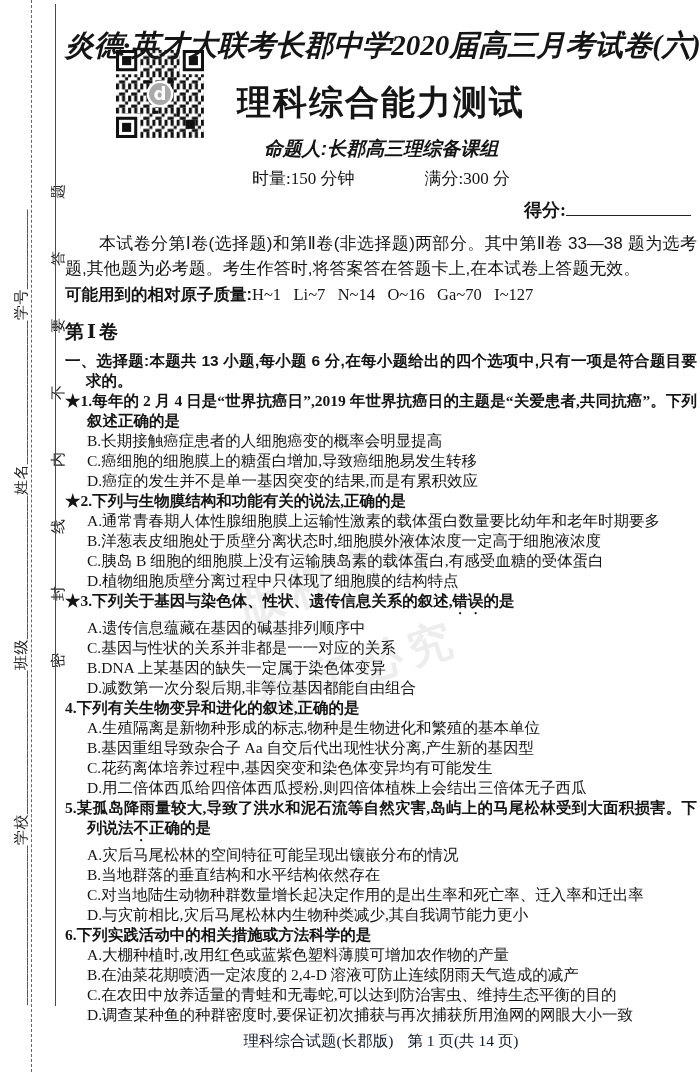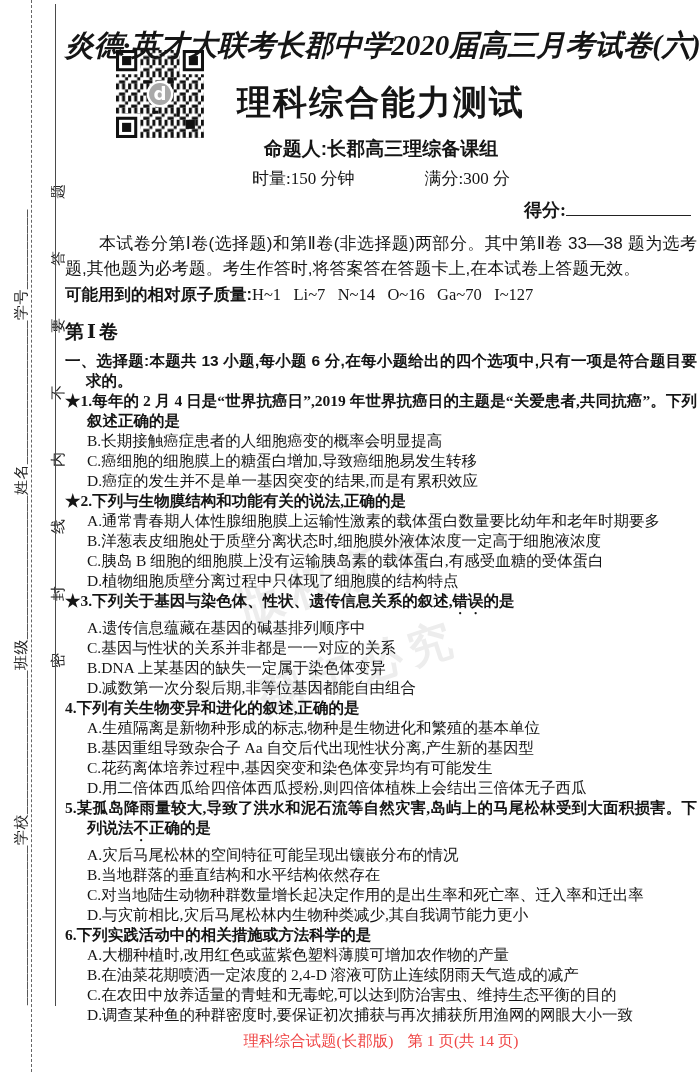--- a/index.html
+++ b/index.html
@@ -21,21 +21,21 @@
   .seal-text{width:560px;height:20px;left:-234px;top:391px;
     letter-spacing:52px;padding-left:26px;font-size:15px;}
 
   
   .main{position:absolute;left:65px;top:0;width:632px;}
   .series-title{margin-top:26px;text-align:center;font-size:29px;font-weight:bold;
     font-style:italic;letter-spacing:0;white-space:nowrap;}
   .subject-title{margin-top:14px;text-align:center;font-size:34px;font-weight:bold;
     font-family:"Liberation Sans","DejaVu Sans",sans-serif;letter-spacing:2px;}
   .proposer{margin-top:10px;text-align:center;font-size:19px;font-weight:bold;
-    font-family:"Liberation Sans","DejaVu Sans",sans-serif;}
+    font-family:"Liberation Sans","DejaVu Sans",sans-serif;font-style:italic;}
   .timing{margin-top:5px;text-align:center;font-size:17px;}
   .timing .gap{display:inline-block;width:70px;}
   .score-line{margin-top:7px;text-align:right;font-size:18px;font-weight:bold;
     padding-right:6px;line-height:26px;}
   .score-blank{display:inline-block;width:125px;height:16px;
     border-bottom:1.5px solid #222;vertical-align:baseline;}
   .notice{margin:9px 0 0 0;font-size:17px;font-weight:normal;line-height:24.5px;
     text-indent:2em;text-align:justify;
     font-family:"Liberation Sans","DejaVu Sans",sans-serif;}
   .atomic{margin-top:1px;font-size:16.5px;line-height:24px;white-space:pre-wrap;}
@@ -47,21 +47,21 @@
     font-family:"Liberation Sans","DejaVu Sans",sans-serif;}
   .qblock{font-size:15.5px;line-height:20px;}
   .stem{padding-left:22px;text-indent:-22px;text-align:justify;font-weight:bold;}
   .opt{margin-left:22px;}
   .star{letter-spacing:0;}
   .emph{-webkit-text-emphasis:filled dot;-webkit-text-emphasis-position:under left;
     text-emphasis:filled dot;text-emphasis-position:under left;}
 
   
   .footer{position:absolute;left:65px;top:1031px;width:632px;text-align:center;
-    font-size:15.5px;color:#ef4444;}
+    font-size:15.5px;color:#0f172a;}
   .footer .sep{display:inline-block;width:14px;}
 
   
   .qr{position:absolute;left:116px;top:50px;width:88px;height:88px;}
 
   
   .wm{position:absolute;font-size:44px;font-weight:bold;letter-spacing:8px;
     color:rgba(110,110,110,0.12);transform:rotate(-18deg);white-space:nowrap;
     pointer-events:none;}
   .wm1{left:235px;top:548px;}

